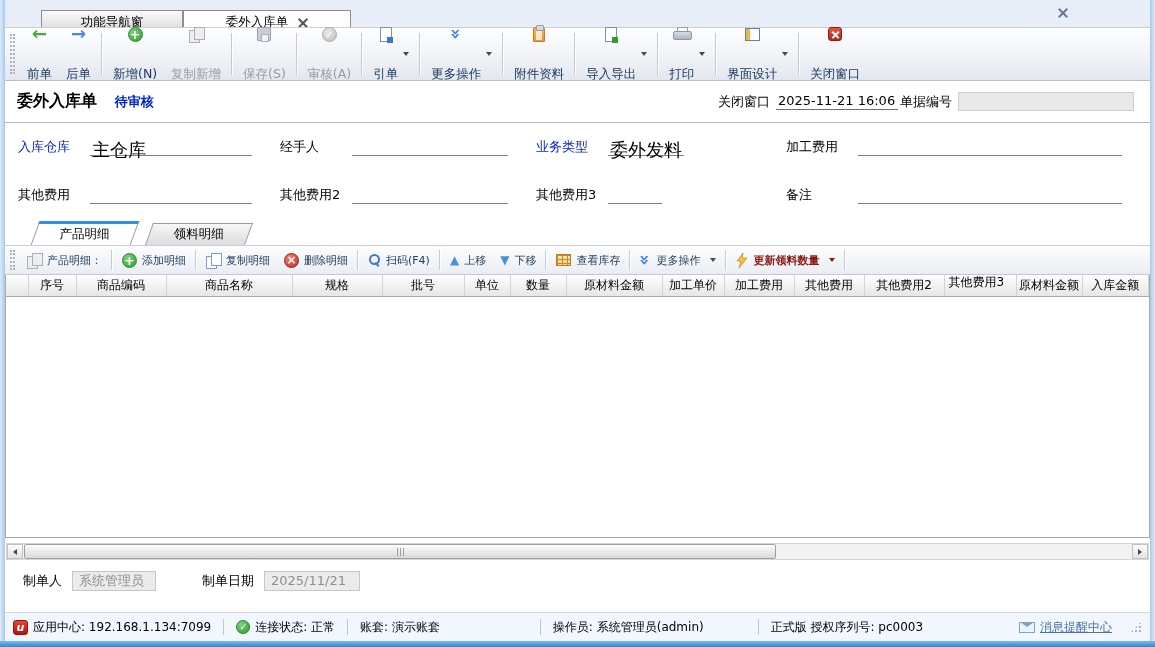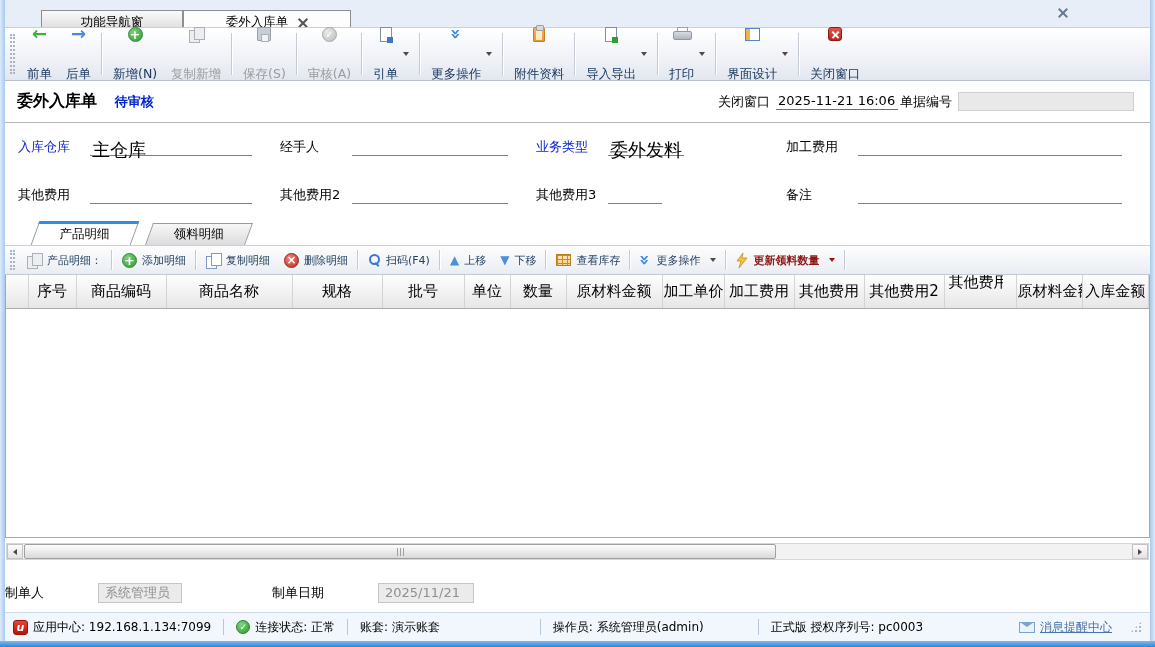--- a/index.html
+++ b/index.html
@@ -103,34 +103,34 @@
   .dtab.active { background:#fff; border-top:3px solid #2f8ce8; height:24px; z-index:2; }
 
   .dbar { height:30px; background:linear-gradient(#fdfdfe,#e9edf3); border-top:1px solid #c9d0da; border-bottom:1px solid #c2c9d3; display:flex; align-items:center; padding:0 2px; }
   .dbar .grip { height:20px; }
   .dbtn { display:flex; align-items:center; gap:5px; padding:2px 7px; cursor:pointer; font-size:11px; color:#24415f; white-space:nowrap; }
   .dsep { width:0; height:20px; border-left:1px solid #c3cad4; border-right:1px solid #fff; margin:0 2px; }
   .dbtn.warn { color:#8c1713; font-weight:bold; }
 
   .grid-area { height:263px; border:1px solid #a8a8a8; border-top:none; overflow:hidden; background:#fff; }
   table.grid { width:100%; border-collapse:collapse; table-layout:fixed; }
-  .grid th { height:33px; background:linear-gradient(#fefefe,#e6e6e6); border-right:1px solid #d4d4d4; border-bottom:1px solid #ababab; font-weight:normal; font-size:15px; text-align:center; white-space:nowrap; overflow:hidden; padding:0 1px; }
+  .grid th { height:21px; background:linear-gradient(#fefefe,#e6e6e6); border-right:1px solid #d4d4d4; border-bottom:1px solid #ababab; font-weight:normal; font-size:12px; text-align:center; white-space:nowrap; overflow:hidden; padding:0 1px; }
   .grid th.wrap { vertical-align:top; text-align:left; padding:0 0 0 4px; }
   .grid th.wrap span { display:inline-block; width:54px; word-break:break-all; line-height:14px; height:14px; overflow:hidden; }
 
   .hscroll { position:relative; height:17px; margin:5px 1px 0; background:#f2f2f2; border:1px solid #d6d6d6; }
   .hs-btn { position:absolute; top:0; bottom:0; width:16px; background:linear-gradient(#fcfcfc,#e3e3e3); border:1px solid #c2c2c2; display:flex; align-items:center; justify-content:center; cursor:pointer; }
   .hs-btn.left { left:0; } .hs-btn.right { right:0; }
   .hs-arrow { width:0; height:0; border-top:3.5px solid transparent; border-bottom:3.5px solid transparent; }
   .hs-btn.left .hs-arrow { border-right:4px solid #4a4a4a; }
   .hs-btn.right .hs-arrow { border-left:4px solid #4a4a4a; }
   .hs-thumb { position:absolute; left:17px; top:0; bottom:0; width:752px; background:linear-gradient(#fdfdfd,#d9d9d9); border:1px solid #9f9f9f; border-radius:2px; display:flex; align-items:center; justify-content:center; gap:2px; cursor:grab; }
   .hs-thumb i { width:1px; height:8px; background:#9f9f9f; }
 
-  .footer { display:flex; align-items:center; padding-left:0; margin-top:20px; height:26px; font-size:13px;gap:44px; }
+  .footer { display:flex; align-items:center; padding-left:18px; margin-top:8px; height:26px; font-size:13px; }
   .ro-box { background:#ebebeb; border:1px solid #c6c6c6; color:#8f8f8f; height:20px; line-height:18px; padding:0 6px; margin-left:10px; }
   .ro-box.creator { width:84px; }
   .ro-box.cdate { width:96px; }
   .footer .lbl2 { margin-left:46px; }
 
   
   .statusbar { position:absolute; left:5px; right:5px; bottom:6px; height:29px; background:#f1f7fd; border-top:1px solid #cdd9e6; display:flex; align-items:center; padding:0 8px; gap:8px; font-size:12px; }
   .sb-item { display:flex; align-items:center; gap:5px; white-space:nowrap; }
   .sb-sep { width:1px; height:16px; background:#b9c8d8; margin:0 4px; }
   .sb-spacer { flex:1; }

